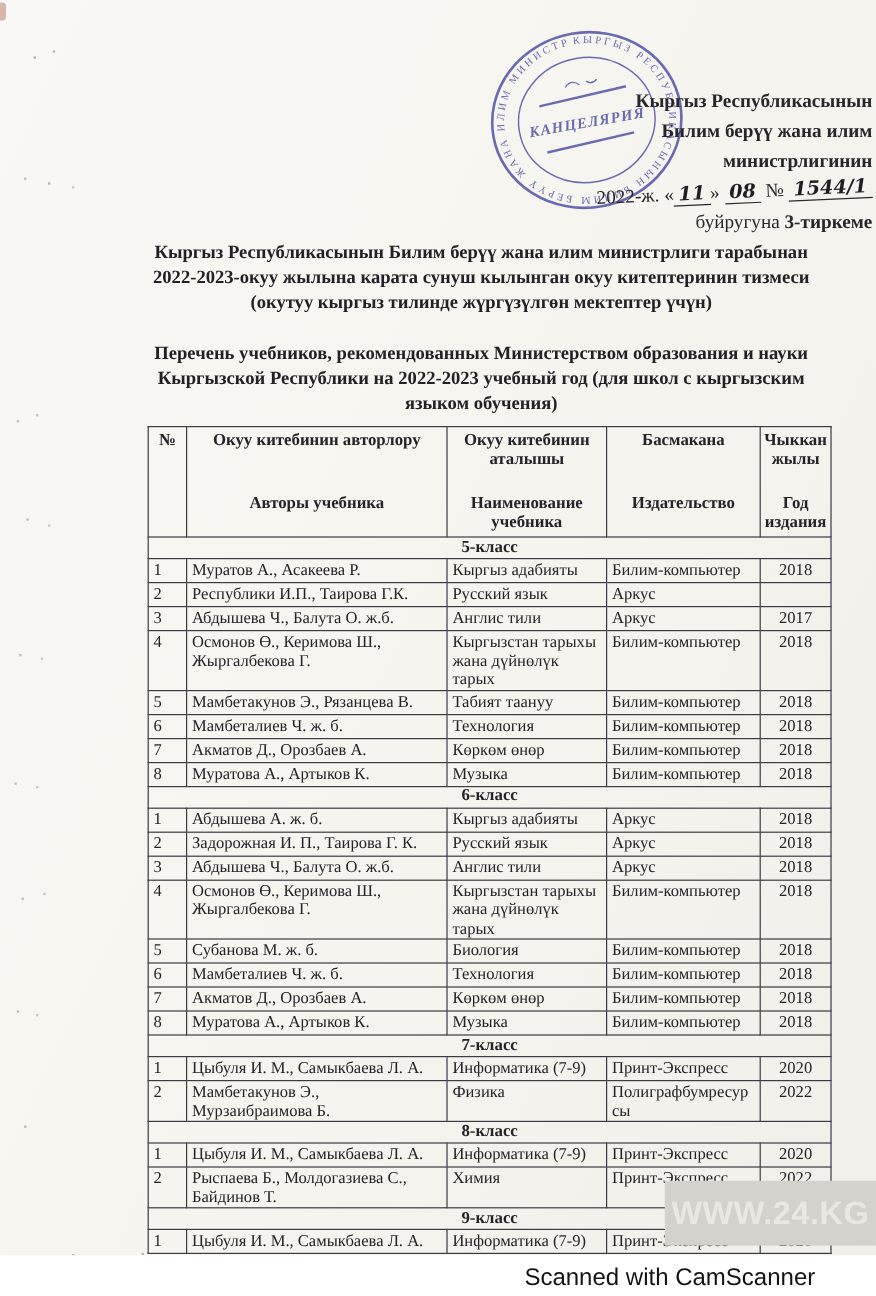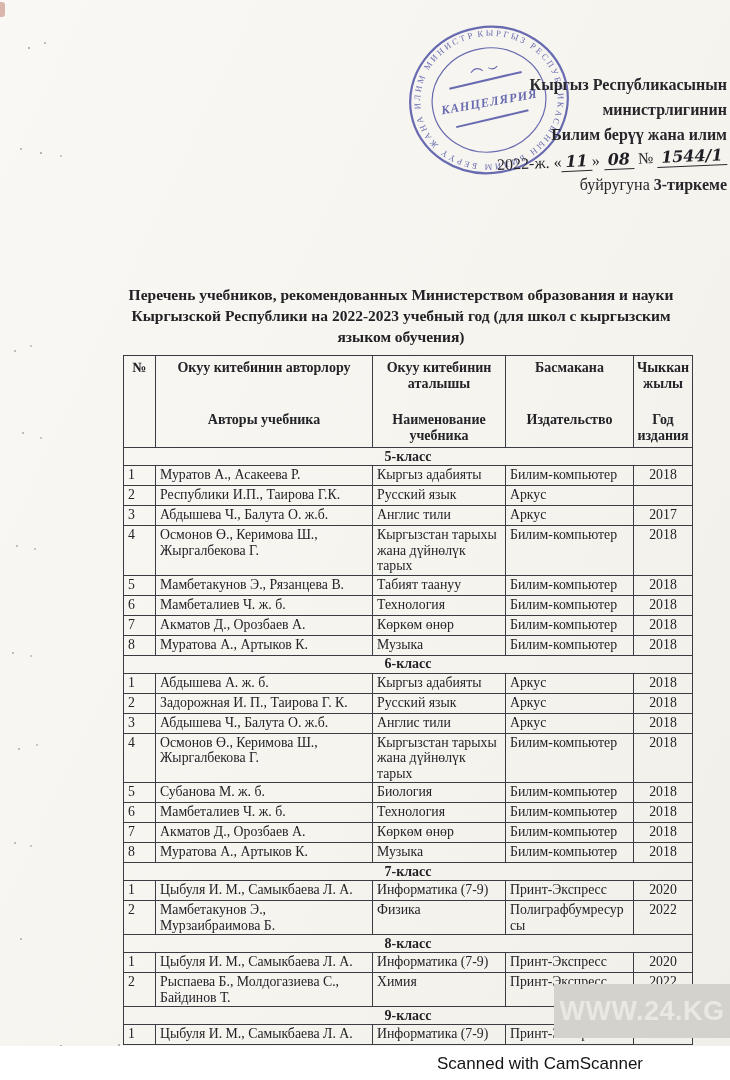--- a/index.html
+++ b/index.html
@@ -33,21 +33,21 @@
                vertical-align:top;overflow-wrap:anywhere;}
   .col-no{text-align:left;padding-left:4px;}
   .col-year{text-align:center;}
   
   .watermark{position:absolute;right:0;top:984px;width:176px;height:54px;background:#d3d2cd;
              display:flex;align-items:center;justify-content:center;
              font-family:"Liberation Sans",sans-serif;font-weight:bold;font-size:27px;
              color:#e9e8e3;letter-spacing:.5px;}
   .scan-strip{position:absolute;left:0;bottom:0;width:730px;height:34px;background:#ffffff;}
   .scan-text{position:absolute;left:437px;top:8px;font-family:"Liberation Sans",sans-serif;
-             font-size:17px;color:#141414;}
+             font-size:20px;color:#141414;}
   .scan-line{position:absolute;left:688px;top:1050px;width:42px;height:2px;background:#4a4a4a;
              transform:rotate(-2deg);}
   
   .corner-mark{position:absolute;left:0;top:2px;width:5px;height:15px;background:#cf9f94;
                opacity:.75;border-radius:0 3px 3px 0;}
   .scan-noise{position:absolute;left:0;top:0;width:2px;height:2px;background:transparent;
     box-shadow:28px 47px 0 #8a8a88,44px 42px 0 #9a9a98,20px 148px 0 #9a9a98,40px 152px 0 #8a8a88,
       60px 155px 0 #aaa9a5,14px 350px 0 #9a9a98,30px 345px 0 #aaa9a5,22px 432px 0 #9a9a98,
       40px 437px 0 #aaa9a5,16px 545px 0 #9a9a98,34px 548px 0 #aaa9a5,12px 652px 0 #9a9a98,
       30px 655px 0 #aaa9a5,18px 748px 0 #9a9a98,36px 744px 0 #aaa9a5,14px 842px 0 #9a9a98,
@@ -75,36 +75,37 @@
       </text>
       <path d="M72,50 q6,-6 12,0 M90,48 q4,4 9,0" stroke-width="1.1"></path>
       <line x1="48" y1="62" x2="122" y2="58" stroke-width="2"></line>
       <line x1="48" y1="101" x2="122" y2="97" stroke-width="2"></line>
       <text x="85" y="86" text-anchor="middle" font-size="12.5" font-weight="bold" font-style="italic" letter-spacing="1" fill="#5558a8" stroke="none" font-family="Liberation Serif, serif">КАНЦЕЛЯРИЯ</text>
     </g>
   </svg>
 
   <div class="order-block">
     <div class="b">Кыргыз Республикасынын</div>
+    <div class="b">Билим берүү жана илим</div>
     <div class="b">министрлигинин</div>
-    <div class="b">Билим берүү жана илим</div>
     <div>
       <span class="order-line-date">
         <span>2022-ж. «</span><span class="hand">11</span><span>»</span>
         <span class="hand">08</span>
         <span>№</span>
         <span class="hand">1544/1</span>
       </span>
     </div>
     <div>
       <span>буйругуна</span>
       <span class="b">3-тиркеме</span>
     </div>
   </div>
 
+  <div class="doc-title title-kg">Кыргыз Республикасынын Билим берүү жана илим министрлиги тарабынан 2022-2023-окуу жылына карата сунуш кылынган окуу китептеринин тизмеси (окутуу кыргыз тилинде жүргүзүлгөн мектептер үчүн)</div>
   <div class="doc-title title-ru">Перечень учебников, рекомендованных Министерством образования и науки Кыргызской Республики на 2022-2023 учебный год (для школ с кыргызским языком обучения)</div>
 
   <div class="tbl-wrap">
     <table>
       <colgroup>
         <col style="width:32px">
           <col style="width:217px">
           <col style="width:133px">
         <col style="width:128px">
           <col style="width:59px">

